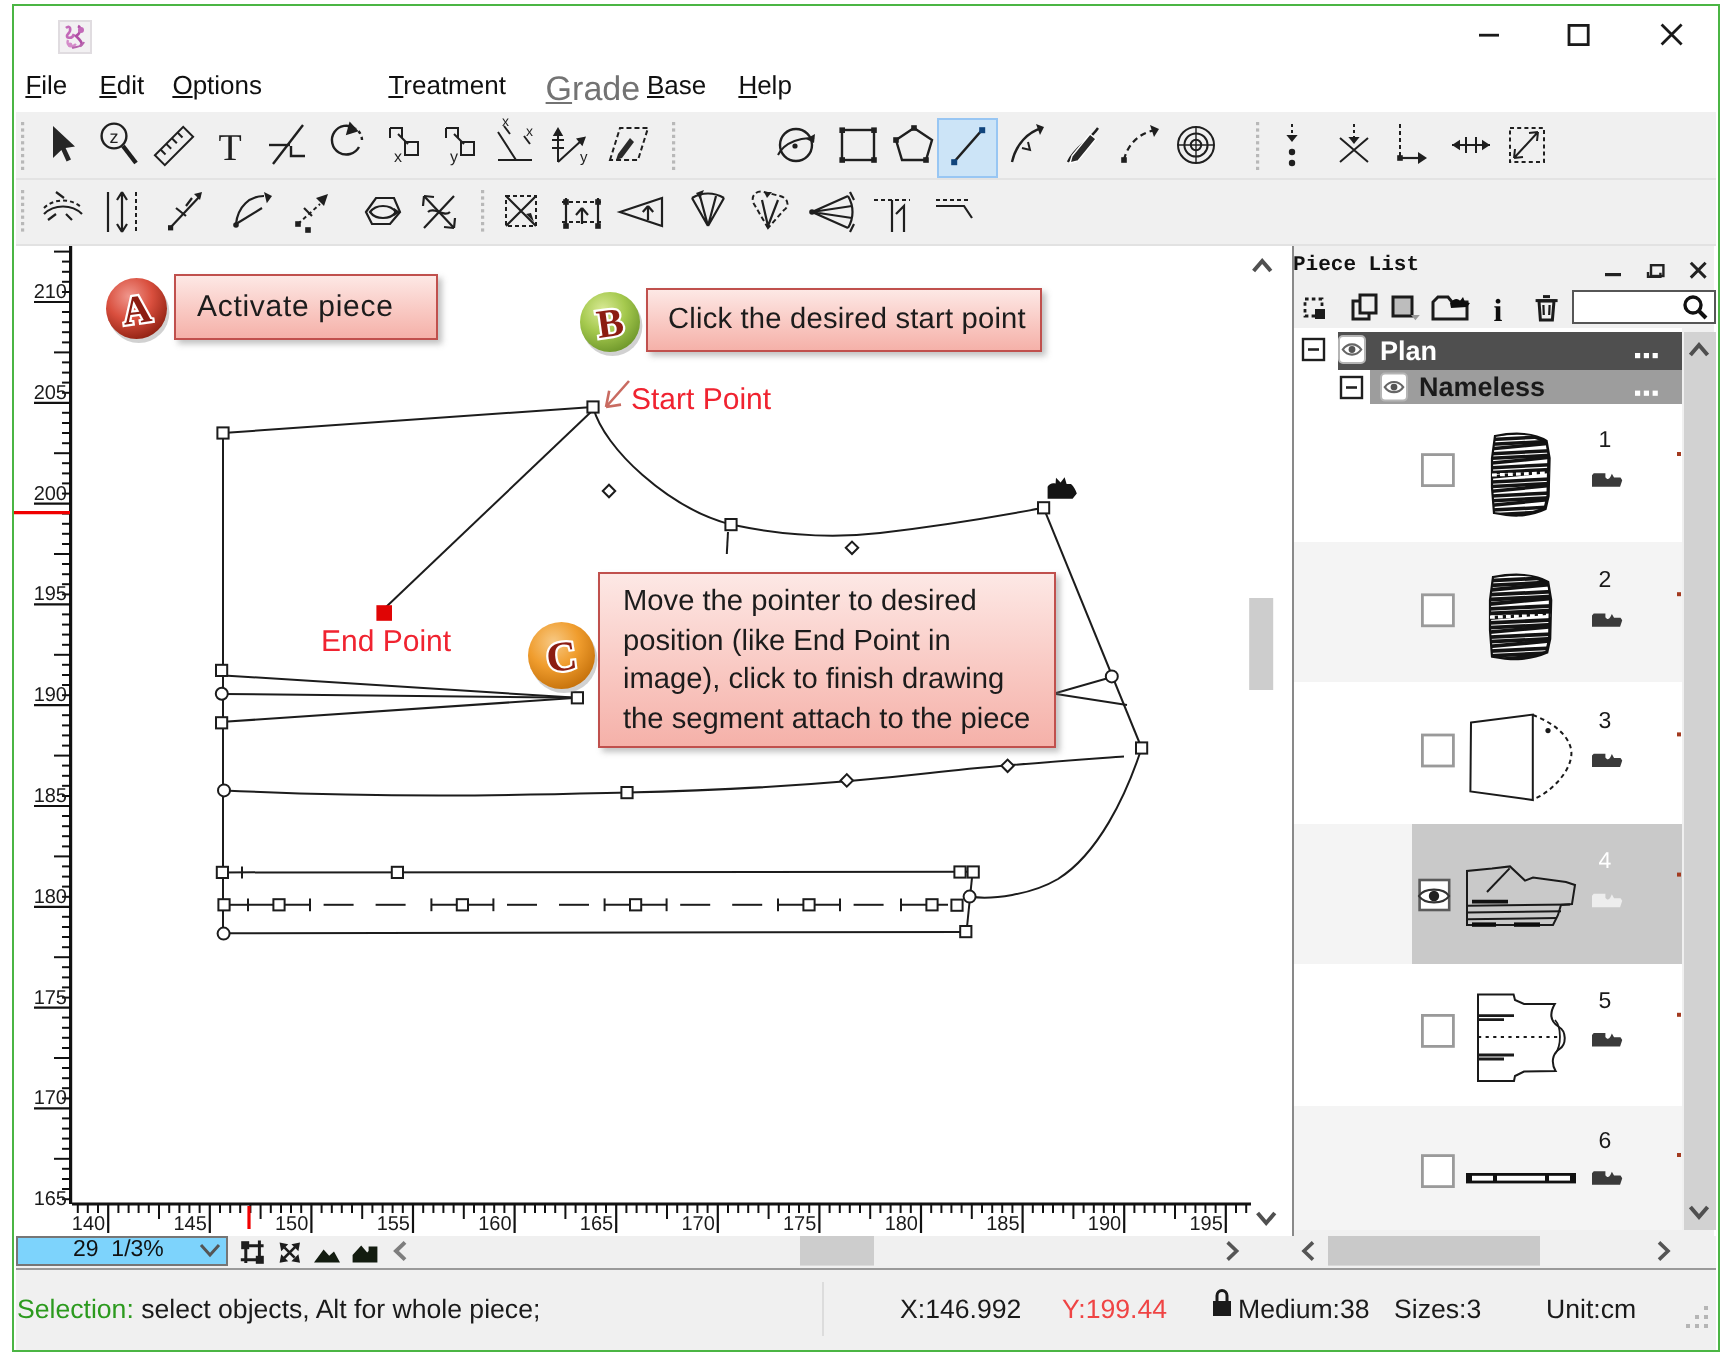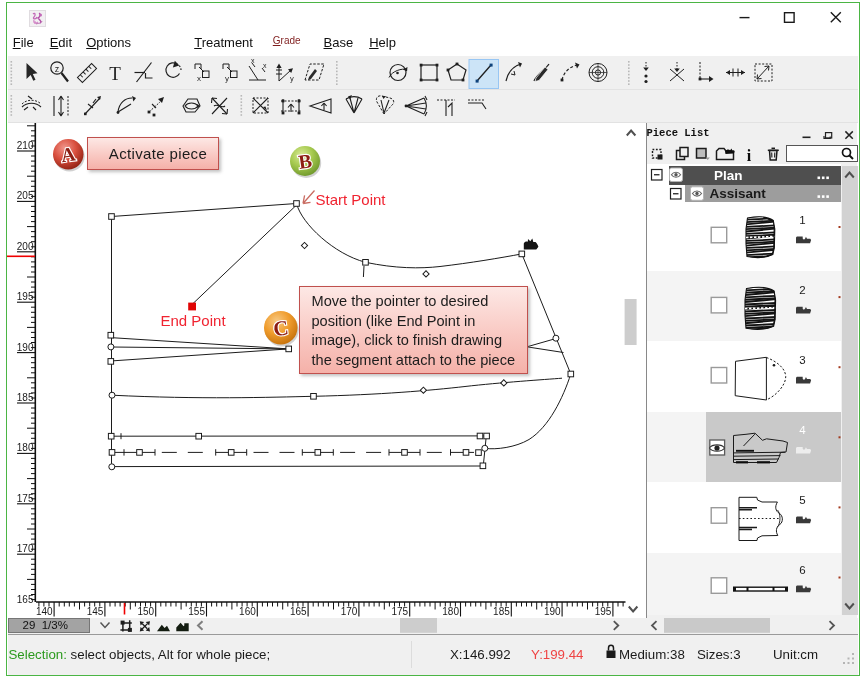--- a/index.html
+++ b/index.html
@@ -23,21 +23,21 @@
 <svg style="position:absolute;left:700px;top:0px;width:160px;height:35px;" viewBox="700 0 160 35" xmlns="http://www.w3.org/2000/svg">
 <line x1="739.5" y1="17.6" x2="749.5" y2="17.6" stroke="#1a1a1a" stroke-width="1.4"></line>
 <rect x="784.5" y="12.7" width="9.6" height="9.6" fill="none" stroke="#1a1a1a" stroke-width="1.4"></rect>
 <path d="M830.8,12.2 L840.8,22.2 M840.8,12.2 L830.8,22.2" stroke="#1a1a1a" stroke-width="1.4"></path>
 </svg>
 <div class="abs" style="left:12.7px;top:35px;font-size:13px;color:#101010;"><u>F</u>ile</div>
 <div class="abs" style="left:49.7px;top:35px;font-size:13px;color:#101010;"><u>E</u>dit</div>
 <div class="abs" style="left:86.2px;top:35px;font-size:13px;color:#101010;"><u>O</u>ptions</div>
 <div class="abs" style="left:149.6px;top:35px;font-size:13px;color:#101010;margin-top:34px;"><u>V</u>iew</div>
 <div class="abs" style="left:194.2px;top:35px;font-size:13px;color:#101010;"><u>T</u>reatment</div>
-<div class="abs" style="left:272.8px;top:35px;font-size:10px;color:#7f1d1d;"><u>G</u>rade</div>
+<div class="abs" style="left:272.8px;top:35px;font-size:17px;color:#737373;"><u>G</u>rade</div>
 <div class="abs" style="left:323.5px;top:35px;font-size:13px;color:#101010;"><u>B</u>ase</div>
 <div class="abs" style="left:369.2px;top:35px;font-size:13px;color:#101010;"><u>H</u>elp</div>
 <div class="abs" style="left:7.5px;top:55.5px;width:850.5px;height:67px;background:#f0f0f0;border-bottom:1px solid #e2e2e2;"></div>
 <div class="abs" style="left:7.5px;top:89.2px;width:850.5px;height:1px;background:#e3e3e3;"></div>
 <svg style="position:absolute;left:7px;top:56px;width:851px;height:34px;" viewBox="7 56 851 34" xmlns="http://www.w3.org/2000/svg">
       <rect x="10.5" y="61" width="1.6" height="1.6" fill="#b8b8b8"></rect>
       <rect x="10.5" y="64.2" width="1.6" height="1.6" fill="#b8b8b8"></rect>
       <rect x="10.5" y="67.4" width="1.6" height="1.6" fill="#b8b8b8"></rect>
       <rect x="10.5" y="70.60000000000001" width="1.6" height="1.6" fill="#b8b8b8"></rect>
       <rect x="10.5" y="73.80000000000001" width="1.6" height="1.6" fill="#b8b8b8"></rect>
@@ -524,21 +524,22 @@
       <path d="M523.8,249.4 L523.8,243.4 C524.6,241.9 526.3,241.2 527.8,241.8 L528,238.9 L530.3,241.3 L532.3,238.6 L533.3,242 L535.5,242 C536.9,243.1 537.9,245.2 538.4,246.7 L536.3,249.4 Z" fill="#141414"></path>
       <text x="315.5" y="204.5" font-size="15" fill="#f02330">Start Point</text>
       <text x="160.5" y="325.5" font-size="15" fill="#f02330">End Point</text>
       <path d="M314.5,190.5 L303,203.5 M303,203.5 L310.5,202.3 M303,203.5 L304.6,195.4" stroke="#c96b61" stroke-width="1.3" fill="none"></path>
     </svg>
 <svg style="position:absolute;left:620px;top:123px;width:26px;height:495px;" viewBox="620 123 26 495" xmlns="http://www.w3.org/2000/svg">
 <path d="M626.8,135.5 l4.3,-5 4.3,5" stroke="#505050" stroke-width="2" fill="none"></path>
 <rect x="624.6" y="299" width="12" height="46" fill="#cdcdcd"></rect>
 <path d="M628.8,606.5 l4.3,5 4.3,-5" stroke="#505050" stroke-width="2" fill="none"></path>
 </svg>
-<div style="border:1.5px solid #c0504d;background:linear-gradient(180deg,#fde8e5 0%,#f9c9c3 55%,#f5b1a9 100%);box-shadow:2px 2px 3px rgba(120,120,120,0.45);position:absolute;left:86.5px;top:136.5px;width:132px;height:33.5px;font-size:15px;letter-spacing:0.35px;color:#1c1c1c;line-height:31px;padding-left:11px;text-align:center;">Activate piece</div>
+<div style="border:1.5px solid #c0504d;background:linear-gradient(180deg,#fde8e5 0%,#f9c9c3 55%,#f5b1a9 100%);box-shadow:2px 2px 3px rgba(120,120,120,0.45);position:absolute;left:86.5px;top:136.5px;width:132px;height:33.5px;font-size:15px;letter-spacing:0.35px;color:#1c1c1c;line-height:31px;padding-left:11px;">Activate piece</div>
+<div style="border:1.5px solid #c0504d;background:linear-gradient(180deg,#fde8e5 0%,#f9c9c3 55%,#f5b1a9 100%);box-shadow:2px 2px 3px rgba(120,120,120,0.45);position:absolute;left:323px;top:143.5px;width:197.5px;height:32.5px;font-size:14.6px;letter-spacing:0.1px;color:#1c1c1c;line-height:30px;padding-left:10px;">Click&nbsp;the desired start point</div>
 <div style="border:1.5px solid #c0504d;background:linear-gradient(180deg,#fde8e5 0%,#f9c9c3 55%,#f5b1a9 100%);box-shadow:2px 2px 3px rgba(120,120,120,0.45);position:absolute;left:299px;top:286px;width:228.5px;height:88px;font-size:14.6px;color:#1c1c1c;line-height:19.7px;padding:5px 0 0 11.5px;">Move the pointer to desired<br>position (like End Point in<br>image), click&nbsp;to finish drawing<br>the segment attach&nbsp;to the piece</div>
 <svg class="abs" style="left:53px;top:139px;" width="36.5" height="36.5" viewBox="0 0 36.5 36.5" xmlns="http://www.w3.org/2000/svg">
       <defs>
         <radialGradient id="bgA" cx="0.38" cy="0.3" r="0.75">
           <stop offset="0" stop-color="#f0978d"></stop>
           <stop offset="0.5" stop-color="#d94f3e"></stop>
           <stop offset="1" stop-color="#8e2011"></stop>
         </radialGradient>
       </defs>
       <circle cx="16.45" cy="17.25" r="15.25" fill="#999999" opacity="0.45"></circle>
@@ -612,22 +613,22 @@
       <rect x="690.5" y="186.8" width="13" height="13.5" rx="2" fill="#fff" stroke="#b5b5b5" stroke-width="1"></rect>
       <path d="M692.4,193.55 C694.7,190.15 699.3,190.15 701.6,193.55 C699.3,196.95000000000002 694.7,196.95000000000002 692.4,193.55 Z" fill="none" stroke="#666" stroke-width="1.1"></path>
       <circle cx="697.0" cy="193.55" r="1.7" fill="#555"></circle>
       <rect x="817.5" y="176.5" width="2.6" height="2.6" fill="#fff"></rect>
       <rect x="817.5" y="195.3" width="2.6" height="2.6" fill="#fff"></rect>
       <rect x="821.9" y="176.5" width="2.6" height="2.6" fill="#fff"></rect>
       <rect x="821.9" y="195.3" width="2.6" height="2.6" fill="#fff"></rect>
       <rect x="826.3" y="176.5" width="2.6" height="2.6" fill="#fff"></rect>
       <rect x="826.3" y="195.3" width="2.6" height="2.6" fill="#fff"></rect>
     </svg>
-<div class="abs" style="left:714px;top:167.5px;font-size:13.5px;font-weight:bold;color:#fff;">Plan</div>
-<div class="abs" style="left:709.5px;top:186px;font-size:13.5px;font-weight:bold;color:#1a1a1a;">Assisant</div>
+<div class="abs" style="left:690px;top:167.5px;font-size:13.5px;font-weight:bold;color:#fff;">Plan</div>
+<div class="abs" style="left:709.5px;top:186px;font-size:13.5px;font-weight:bold;color:#1a1a1a;">Nameless</div>
 <div class="abs" style="left:647px;top:204.5px;width:194px;height:66.5px;background:#ffffff;"></div>
 <div class="abs" style="left:647px;top:271px;width:194px;height:70px;background:#f4f4f4;"></div>
 <div class="abs" style="left:647px;top:341px;width:194px;height:70.5px;background:#ffffff;"></div>
 <div class="abs" style="left:647px;top:411.5px;width:194px;height:70.5px;background:#f4f4f4;"></div>
 <div class="abs" style="left:647px;top:482px;width:194px;height:70.5px;background:#ffffff;"></div>
 <div class="abs" style="left:647px;top:552.5px;width:194px;height:62.5px;background:#f4f4f4;"></div>
 <div class="abs" style="left:705.5px;top:411.5px;width:135.5px;height:70.5px;background:#c9c9c9;"></div>
 <svg style="position:absolute;left:646px;top:204px;width:212px;height:412px;" viewBox="646 204 212 412" xmlns="http://www.w3.org/2000/svg">
       <text x="802.5" y="223.6" font-size="11.5" fill="#1a1a1a" text-anchor="middle">1</text>
       <path d="M0,6.5 L0,1.2 L0.8,0.3 L6.2,0.3 L6.2,2.1 C7,3.2 7.8,3.2 8.5,2 L9.2,0.5 L10.2,2.3 L13.2,2.3 L14,3.5 L13,6.5 Z" transform="translate(796 236.3) scale(1.08)" fill="#3a3a3a"></path>
@@ -730,21 +731,21 @@
       <rect x="736" y="587.9" width="10.5" height="2.4" fill="#fff"></rect>
       <rect x="748.5" y="587.9" width="24" height="2.4" fill="#fff"></rect>
       <rect x="774.5" y="587.9" width="10.5" height="2.4" fill="#fff"></rect>
     </svg>
 <div class="abs" style="left:841.5px;top:165.5px;width:16px;height:449.5px;background:#d2d2d2;"></div>
 <svg style="position:absolute;left:840px;top:164px;width:20px;height:452px;" viewBox="840 164 20 452" xmlns="http://www.w3.org/2000/svg">
 <path d="M845.2,177.5 l4.3,-5 4.3,5" stroke="#4f4f4f" stroke-width="2" fill="none"></path>
 <path d="M845.2,603.5 l4.3,5 4.3,-5" stroke="#4f4f4f" stroke-width="2" fill="none"></path>
 </svg>
 <div class="abs" style="left:7.5px;top:617.5px;width:850.5px;height:16px;background:#f0f0f0;"></div>
-<div class="abs" style="left:7.5px;top:617.8px;width:82px;height:14.8px;background:#a3a3a3;border:1px solid #767676;font-size:11.5px;color:#111;line-height:13px;padding-left:14px;">29&nbsp; 1/3%</div>
+<div class="abs" style="left:7.5px;top:617.8px;width:106px;height:14.8px;background:#7dd3fc;border:1px solid #767676;font-size:11.5px;color:#111;line-height:13px;padding-left:28px;">29&nbsp; 1/3%</div>
 <svg style="position:absolute;left:90px;top:616px;width:560px;height:19px;" viewBox="90 616 560 19" xmlns="http://www.w3.org/2000/svg">
 <path d="M100.5,622.5 l4.5,5 4.5,-5" stroke="#555" stroke-width="1.5" fill="none"></path>
 <path d="M121.2,622.9 L131.8,622.9 M122.9,621.2 L122.9,631.5 M120.4,629.9 L131.3,629.9 M129.7,620.3 L129.7,631.5" stroke="#1d1d1d" stroke-width="1.5" fill="none"></path>
 <rect x="120.6" y="620.6" width="4" height="4" fill="#1d1d1d"></rect>
       <rect x="127.9" y="627.9" width="4" height="4" fill="#1d1d1d"></rect>
 <path d="M142.3,623.8 l5,5 M147.5,623.6 l-5.4,5.4" stroke="#1d1d1d" stroke-width="1.3" fill="none"></path>
 <path d="M139.8,621.3 l4.3,0.8 -3.5,3.5 Z M150,621.3 l-4.3,0.8 3.5,3.5 Z M139.8,631.4 l4.3,-0.8 -3.5,-3.5 Z M150,631.4 l-4.3,-0.8 3.5,-3.5 Z" fill="#1d1d1d"></path>
 <path d="M157,631.3 L161.8,624.8 L164.6,627.9 L167,625.7 L170,631.3 Z" fill="#131c10"></path>
 <path d="M176.3,631.3 L176.3,627.5 L180.6,622.8 L183.6,626.3 L184.3,625.5 L184.3,623.3 L188.7,623.3 L188.7,631.3 Z" fill="#131c10"></path>
 <path d="M202.5,621.2 l-4.5,4.3 4.5,4.3" stroke="#7e7e7e" stroke-width="2" fill="none"></path>

